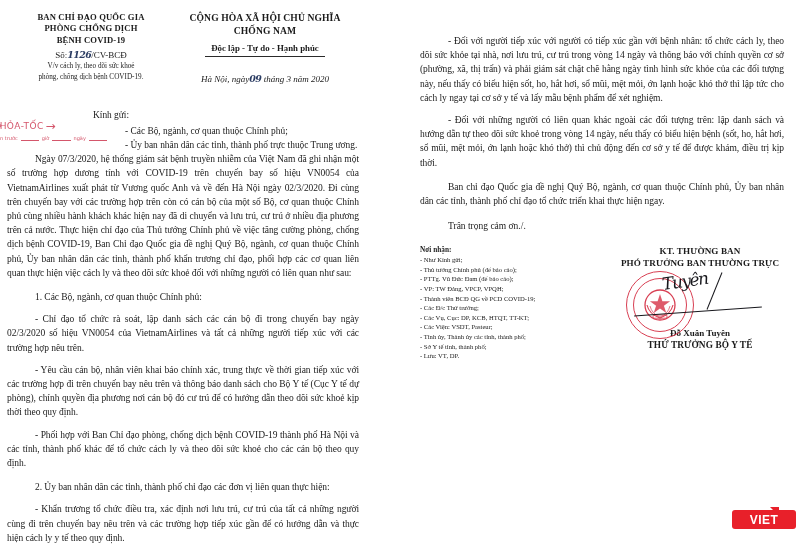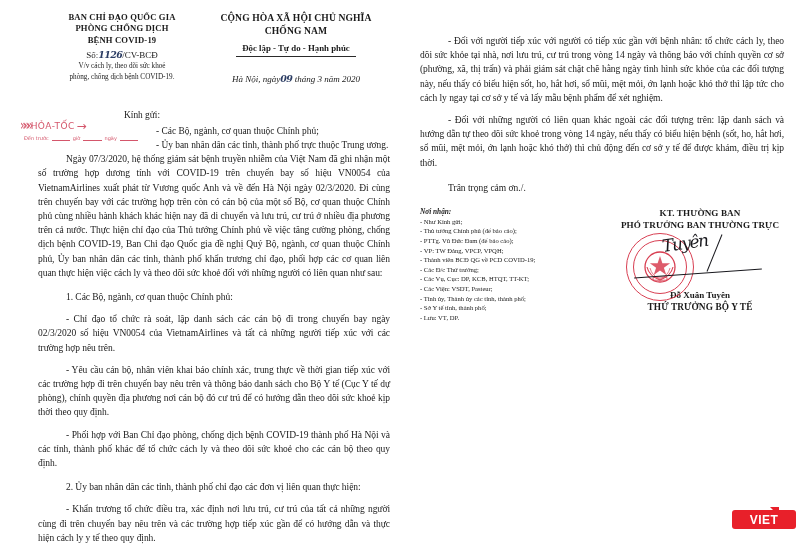--- a/index.html
+++ b/index.html
@@ -24,21 +24,21 @@
   
   .panel {
     position: absolute;
     top: 0;
     height: 545px;
     background: #ffffff;
   }
   .panel-left  { left: 0;   width: 392px; }
   .panel-right { left: 404px; width: 396px; }
 
-  .inner-left  { position: absolute; left: 38px; top: 0; width: 352px; height: 545px; }
+  .inner-left  { position: absolute; left: 7px; top: 0; width: 352px; height: 545px; }
   .inner-right { position: absolute; left: 16px; top: 0; width: 364px; height: 545px; }
 
   
   .header {
     position: relative;
     display: flex;
     padding-top: 12px;
   }
   .hdr-left {
     width: 160px;
@@ -174,21 +174,20 @@
     text-indent: 28px;
     margin-top: 11px;
     line-height: 14px;
   }
   .foot-wrap {
     display: flex;
     margin-top: 12px;
   }
   .recv-col { width: 196px; }
   .recv-title {
-    font-style: italic;
     font-weight: bold;
     font-size: 7.3px;
     line-height: 10px;
   }
   .recv-list {
     font-size: 6.6px;
     line-height: 9.6px;
   }
   .recv-list div { white-space: nowrap; }
 
@@ -360,20 +359,21 @@
       <p class="body gap-sm">- Khẩn trương tổ chức điều tra, xác định nơi lưu trú, cư trú của tất cả những người cùng đi trên chuyến bay nêu trên và các trường hợp tiếp xúc gần để có hướng dẫn và thực hiện cách ly y tế theo quy định.</p>
 
     </div>
   </div>
 
   <div class="panel panel-right">
     <div class="inner-right">
 
       <p class="body" style="margin-top:34px;">- Đối với người tiếp xúc với người có tiếp xúc gần với bệnh nhân: tổ chức cách ly, theo dõi sức khỏe tại nhà, nơi lưu trú, cư trú trong vòng 14 ngày và thông báo với chính quyền cơ sở (phường, xã, thị trấn) và phải giám sát chặt chẽ hằng ngày tình hình sức khỏe của các đối tượng này, nếu thấy có biểu hiện sốt, ho, hắt hơi, sổ mũi, mệt mỏi, ớn lạnh hoặc khó thở thì lập tức cho cách ly ngay tại cơ sở y tế và lấy mẫu bệnh phẩm để xét nghiệm.</p>
       <p class="body gap-sm">- Đối với những người có liên quan khác ngoài các đối tượng trên: lập danh sách và hướng dẫn tự theo dõi sức khoẻ trong vòng 14 ngày, nếu thấy có biểu hiện bệnh (sốt, ho, hắt hơi, sổ mũi, mệt mỏi, ớn lạnh hoặc khó thở) thì chủ động đến cơ sở y tế để được khám, điều trị kịp thời.</p>
+      <p class="body gap">Ban chỉ đạo Quốc gia đề nghị Quý Bộ, ngành, cơ quan thuộc Chính phủ, Ủy ban nhân dân các tỉnh, thành phố chỉ đạo tổ chức triển khai thực hiện ngay.</p>
 
       <div class="thanks">Trân trọng cảm ơn./.</div>
 
       <div class="foot-wrap">
         <div class="recv-col">
           <div class="recv-title">Nơi nhận:</div>
           <div class="recv-list">
             <div>- Như Kính gửi;</div>
             <div>- Thủ tướng Chính phủ (để báo cáo);</div>
             <div>- PTTg. Vũ Đức Đam (để báo cáo);</div>

